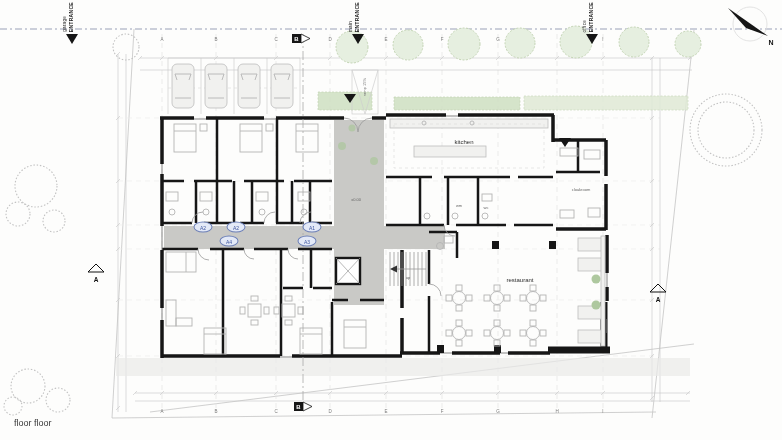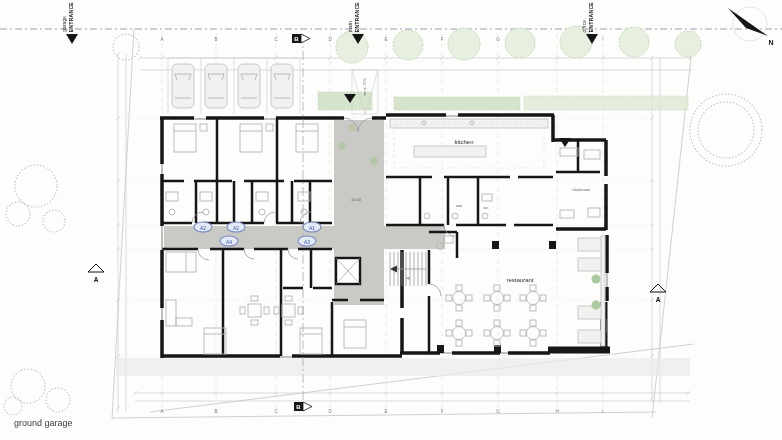--- a/index.html
+++ b/index.html
@@ -280,21 +280,21 @@
     <polygon points="344,94 356,94 350,103" class="blk"></polygon>
     <polygon points="559,138 571,138 565,147" class="blk"></polygon>
   </g>
 
   <g>
     <circle cx="750" cy="24" r="17" fill="none" stroke="#dcdcdc" stroke-width=".8"></circle>
     <polygon points="728,8 768,36 746,28" class="blk"></polygon>
   </g>
 </svg>
 
-<div class="lbl fs9 left-align" style="left:14px;top:423px;">ground garage</div>
+<div class="lbl fs9 left-align" style="left:14px;top:423px;">floor floor</div>
 <div class="lbl fs7" style="left:771px;top:42px;">N</div>
 
 <div class="entrance" style="left:62px;top:2px;height:30px;">
   <span class="vtext">garage</span>
   <span class="vtext bold">ENTRANCE</span>
 </div>
 <div class="entrance" style="left:348px;top:2px;height:30px;">
   <span class="vtext">main</span>
   <span class="vtext bold">ENTRANCE</span>
 </div>

